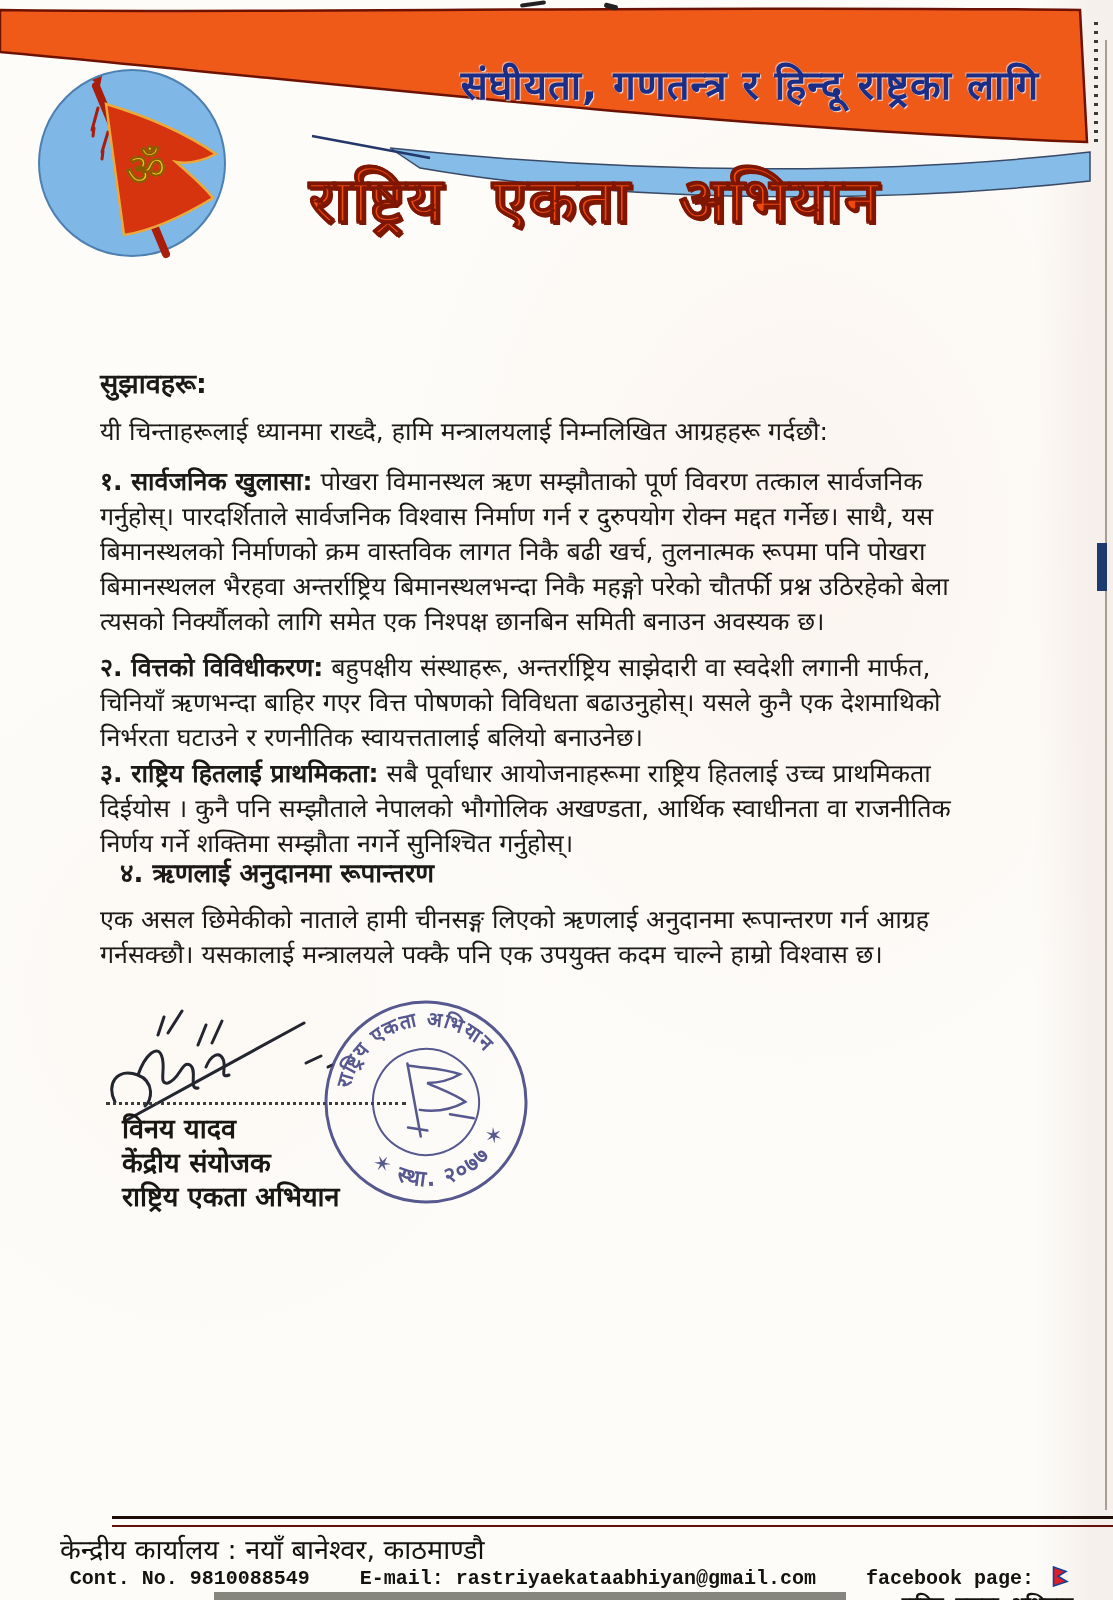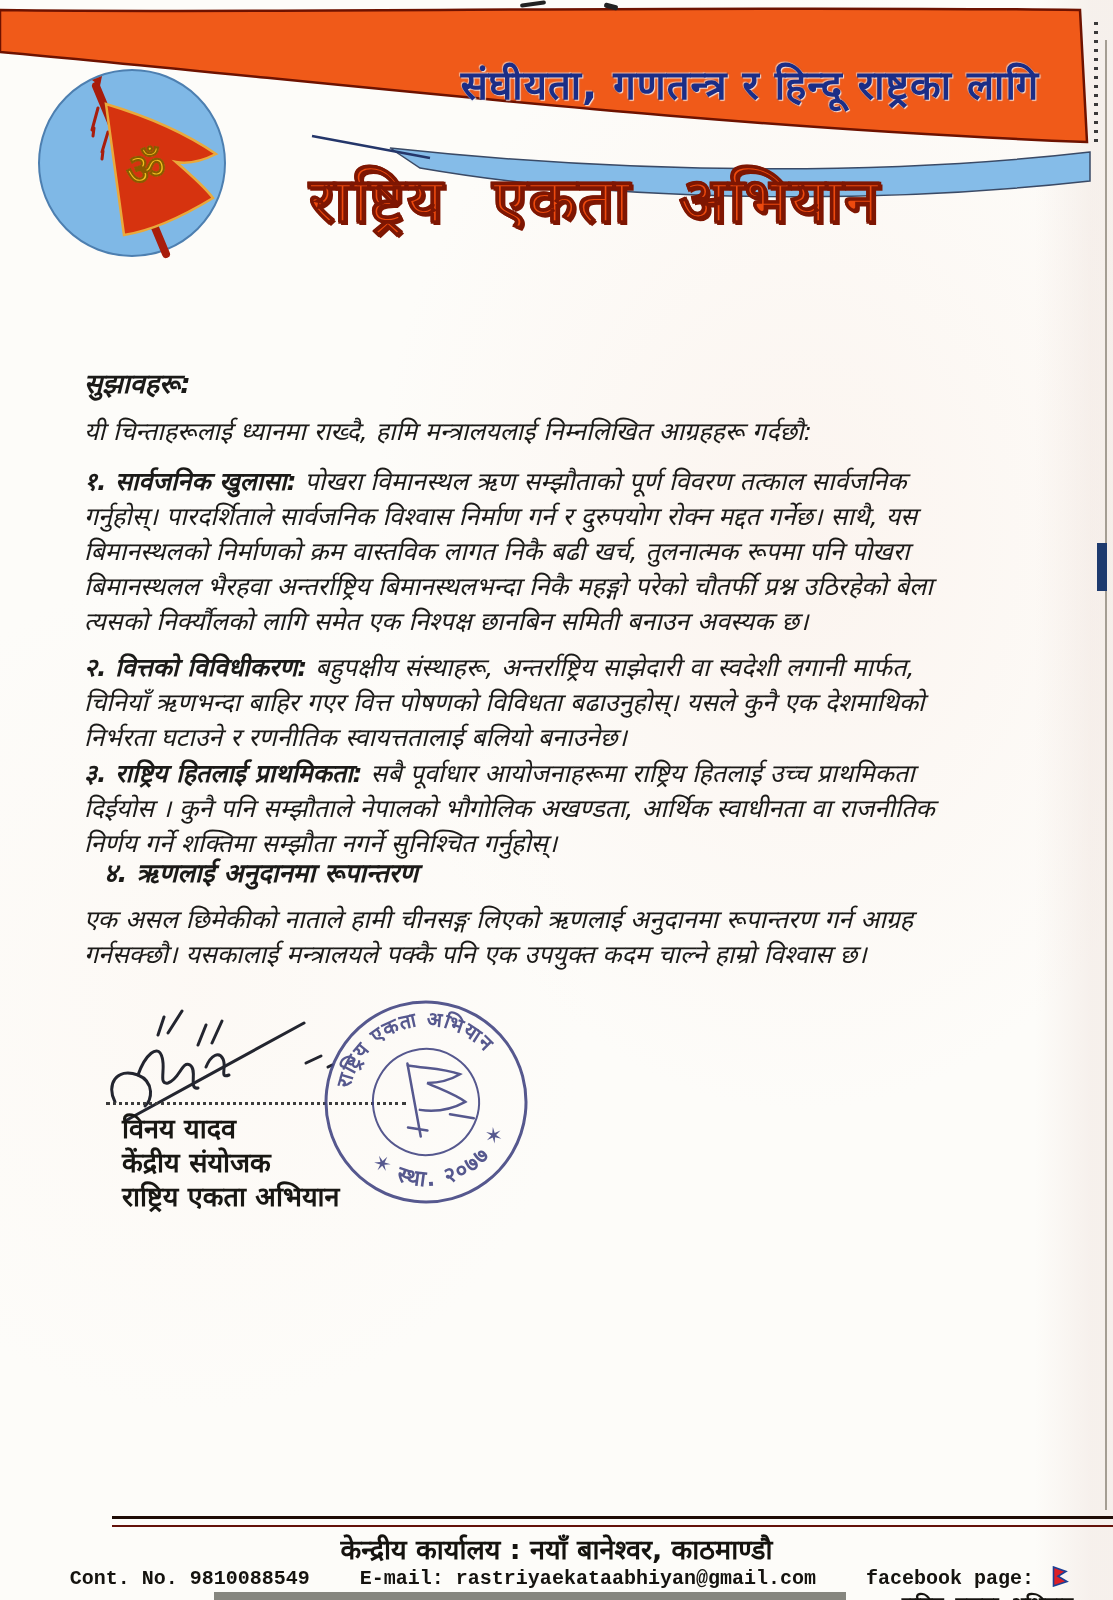--- a/index.html
+++ b/index.html
@@ -35,37 +35,37 @@
     text-align:center;
     font-size:62px;font-weight:bold;
     letter-spacing:2px;word-spacing:24px;
     color:#ee4a0e;
     -webkit-text-stroke:1.5px #7e1602;
     text-shadow:2px 2px 0 #7e1602, -1px -1px 0 #7e1602;
     white-space:nowrap;
   }
 
   
-  .copy{left:84px;width:888px;font-size:25px;line-height:35px;color:#1b1a18;font-style:italic;}
+  .copy{left:100px;width:888px;font-size:25px;line-height:35px;color:#1b1a18;}
   .sec-heading{font-weight:bold;font-size:27px;}
   .lead{font-weight:bold;}
   .p4-lead{font-weight:bold;font-size:26px;}
 
   
   .dots-line{left:106px;top:1102px;width:300px;border-bottom:3px dotted #3c3c3c;}
   .sig-text{left:104px;font-size:27px;font-weight:bold;color:#181713;line-height:33px;margin-left:18px;}
 
   
   .stamp{left:306px;top:982px;transform:rotate(-15deg);opacity:.88;}
 
   
   .f-rule{left:112px;top:1516px;width:1001px;height:6px;
     border-top:3px solid #1f0c06;border-bottom:2px solid #641109;}
-  .f-office{left:60px;top:1530px;width:993px;text-align:center;
-    font-size:27px;font-weight:bold;color:#15130f;}
+  .f-office{left:60px;top:1530px;width:993px;
+    font-size:27px;font-weight:normal;color:#15130f;}
   .f-contact{left:40px;top:1566px;width:1033px;text-align:right;
     font-size:20px;font-weight:bold;color:#15130f;
     font-family:Liberation Mono, monospace;}
   .f-contact .gap{display:inline-block;width:26px;}
   .fb-flag{display:inline-block;vertical-align:-3px;margin:0 4px 0 6px;}
 
   
   .edge-line{left:1105px;top:40px;width:2px;height:1470px;background:#a59e93;}
   .edge-navy{left:1097px;top:543px;width:10px;height:48px;background:#1e3a6e;}
   .edge-marks{left:1094px;top:22px;width:4px;height:120px;

